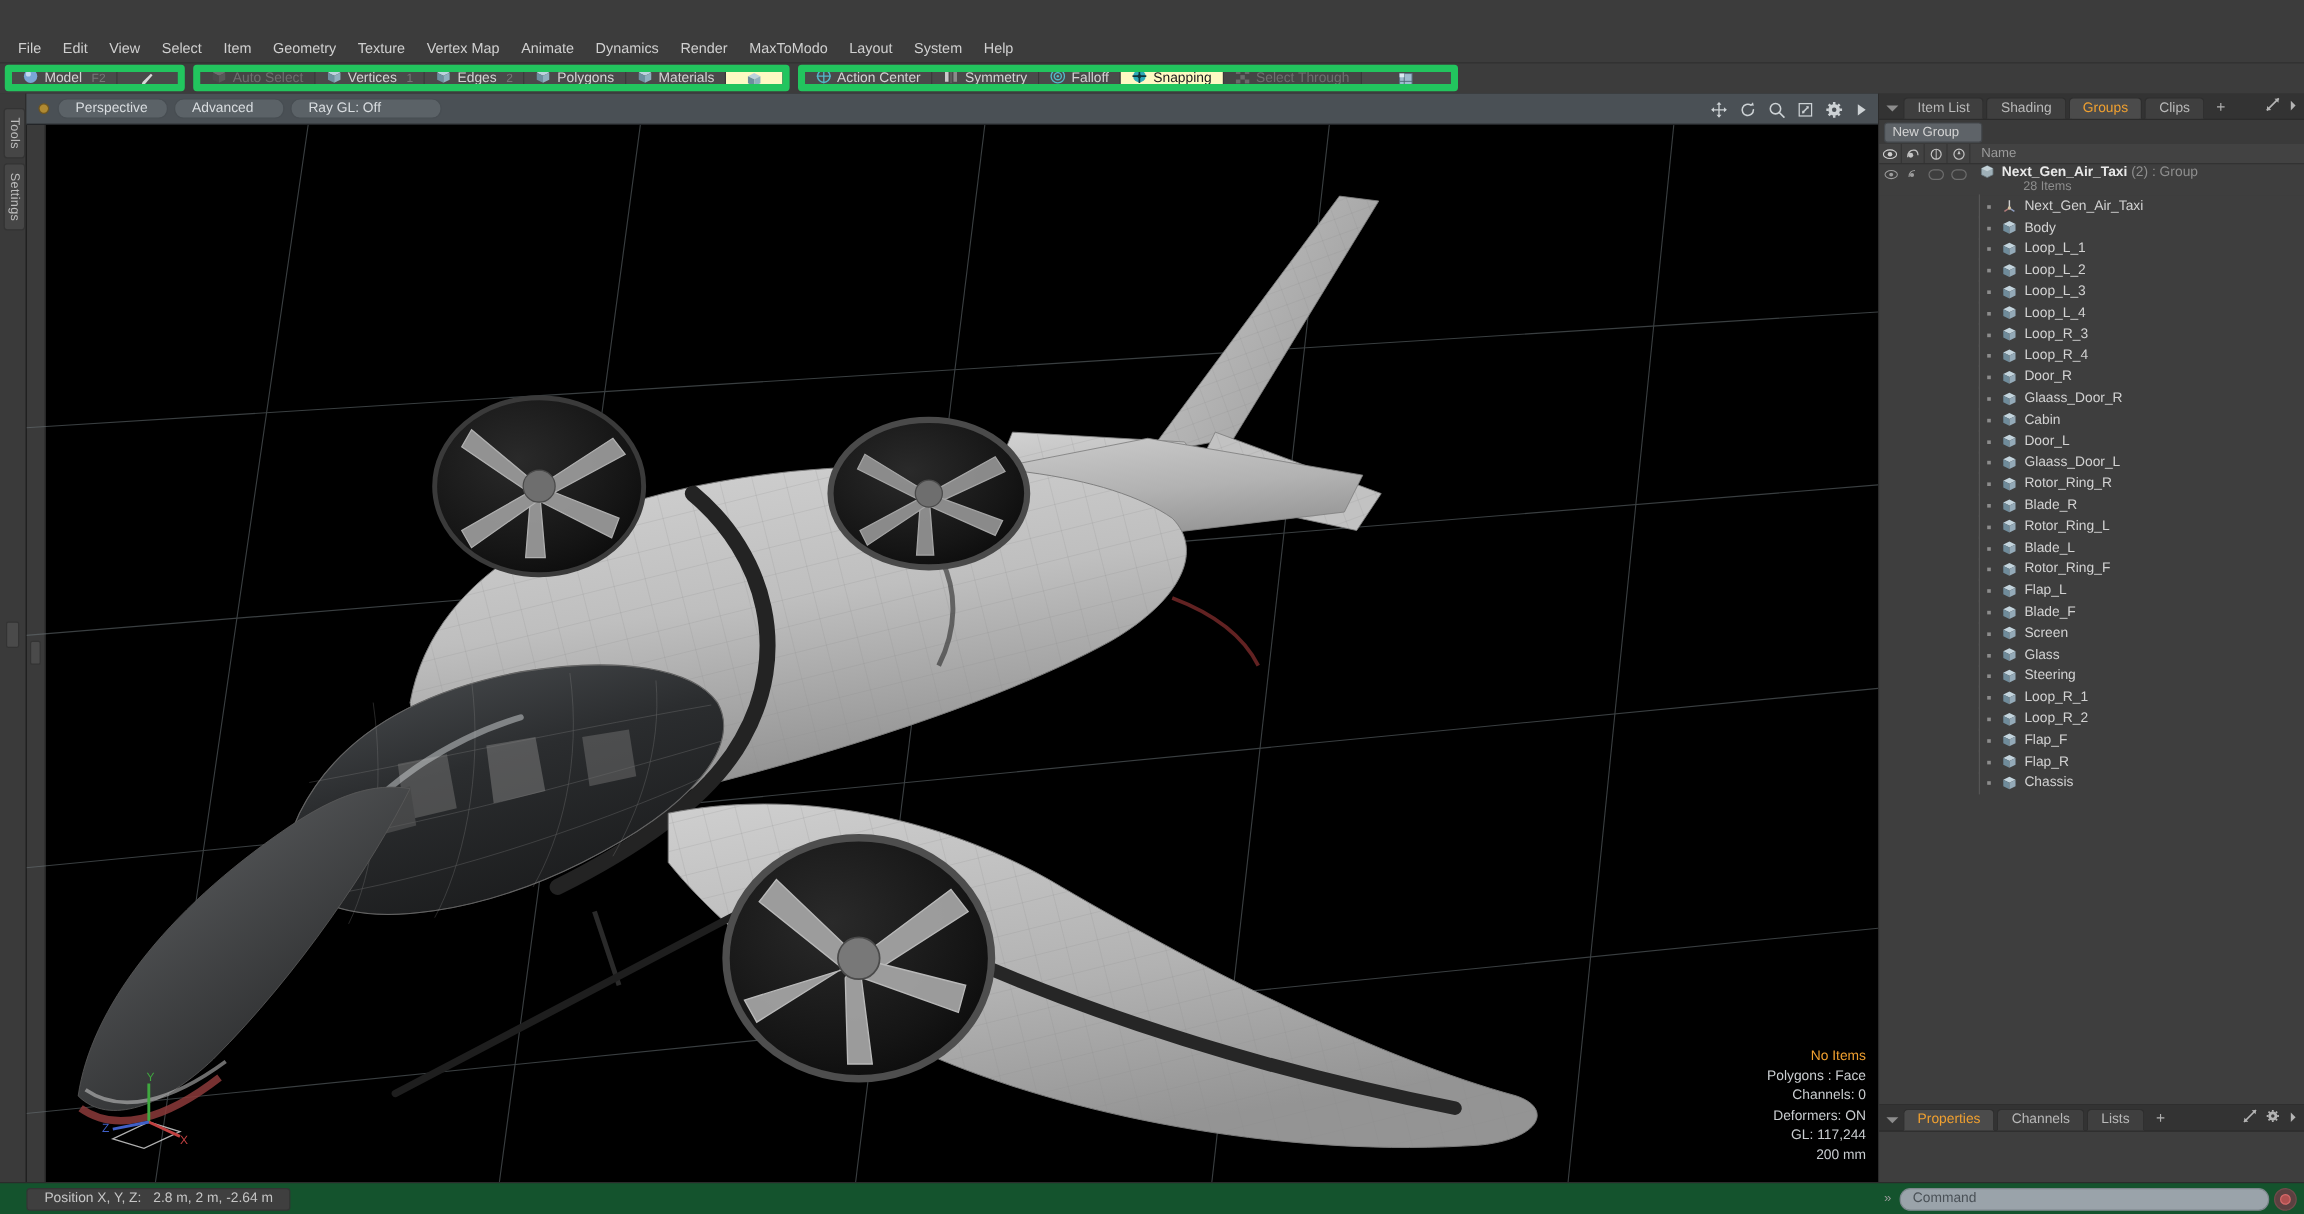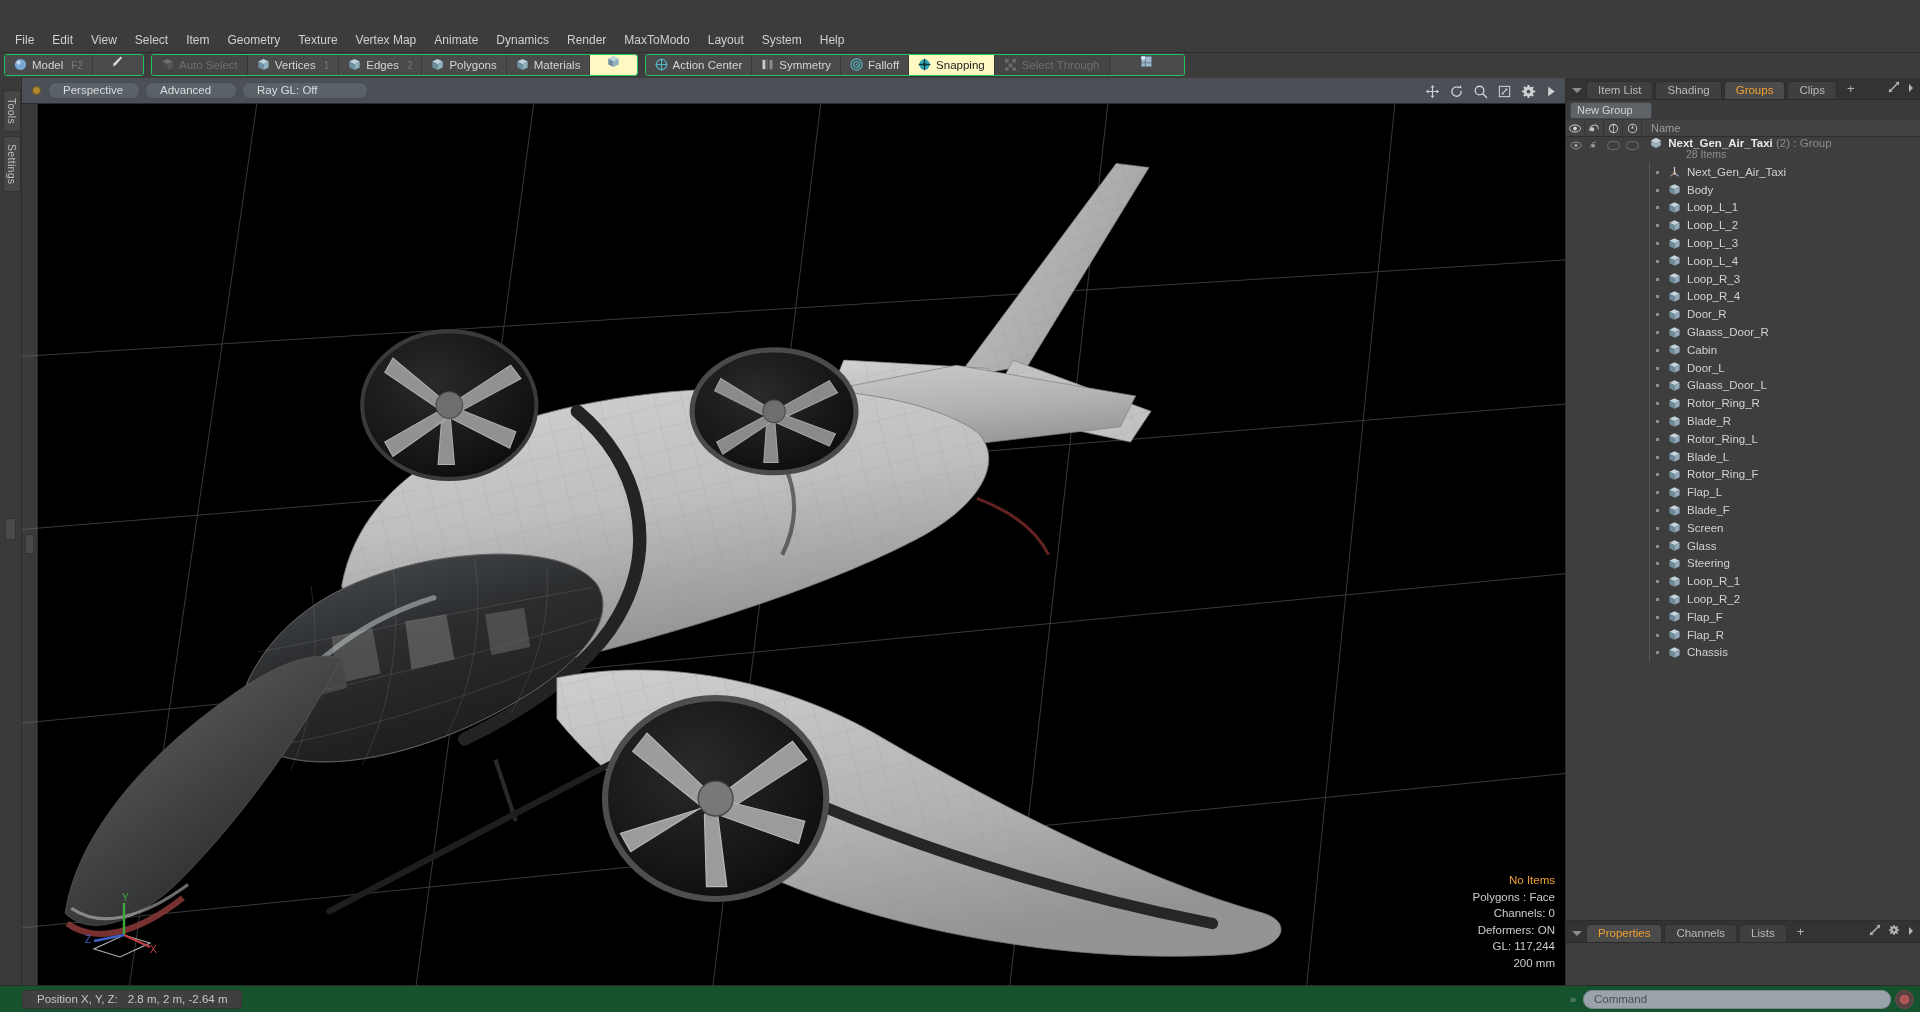--- a/index.html
+++ b/index.html
@@ -21,21 +21,21 @@
     padding:3px 9px; font-size:12px; color:#d0d0d0; cursor:default; white-space:nowrap;
   }
 
   
   .toolbar{
     height:25px; flex:0 0 25px; background:#3c3c3c; display:flex; align-items:stretch;
     padding:1px 2px 2px 4px; gap:0;
   }
   .tgroup{
     display:flex; align-items:stretch; background:#454545;
-    border:1px solid #22c55e; border-radius:3px; margin-right:7px; overflow:hidden;
+    border:6px solid #22c55e; border-radius:3px; margin-right:7px; overflow:hidden;
   }
   .tbtn{
     display:flex; align-items:center; gap:5px; padding:0 9px; font-size:11.5px;
     color:#d4d4d4; background:#4a4a4a; border-right:1px solid #383838; white-space:nowrap;
     position:relative;
   }
   .tbtn:last-child{ border-right:none;flex-direction:column; }
   .tbtn.dim{ color:#6f6f6f; background:#454545; }
   .tbtn.on{ background:#fef9c3; color:#1c1c1c; font-weight:normal; }
   .tbtn .num{ color:#777; font-size:10px; margin-left:3px; }

